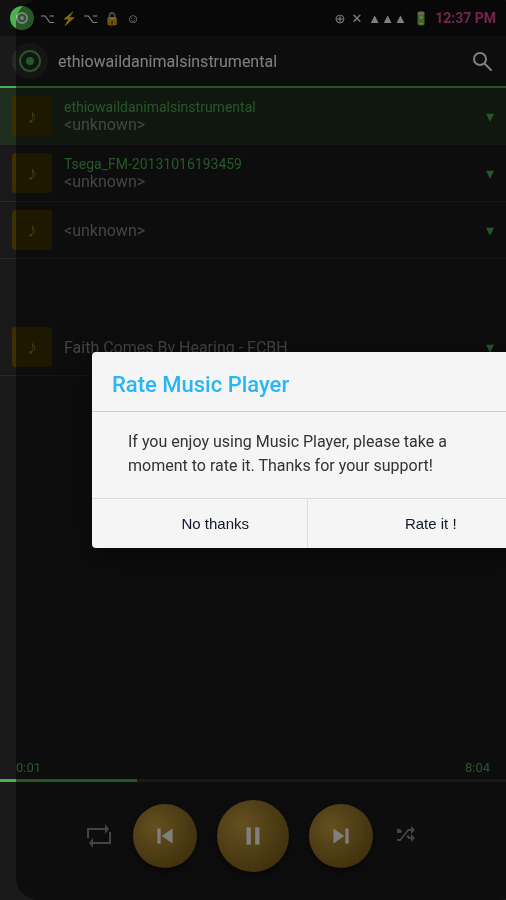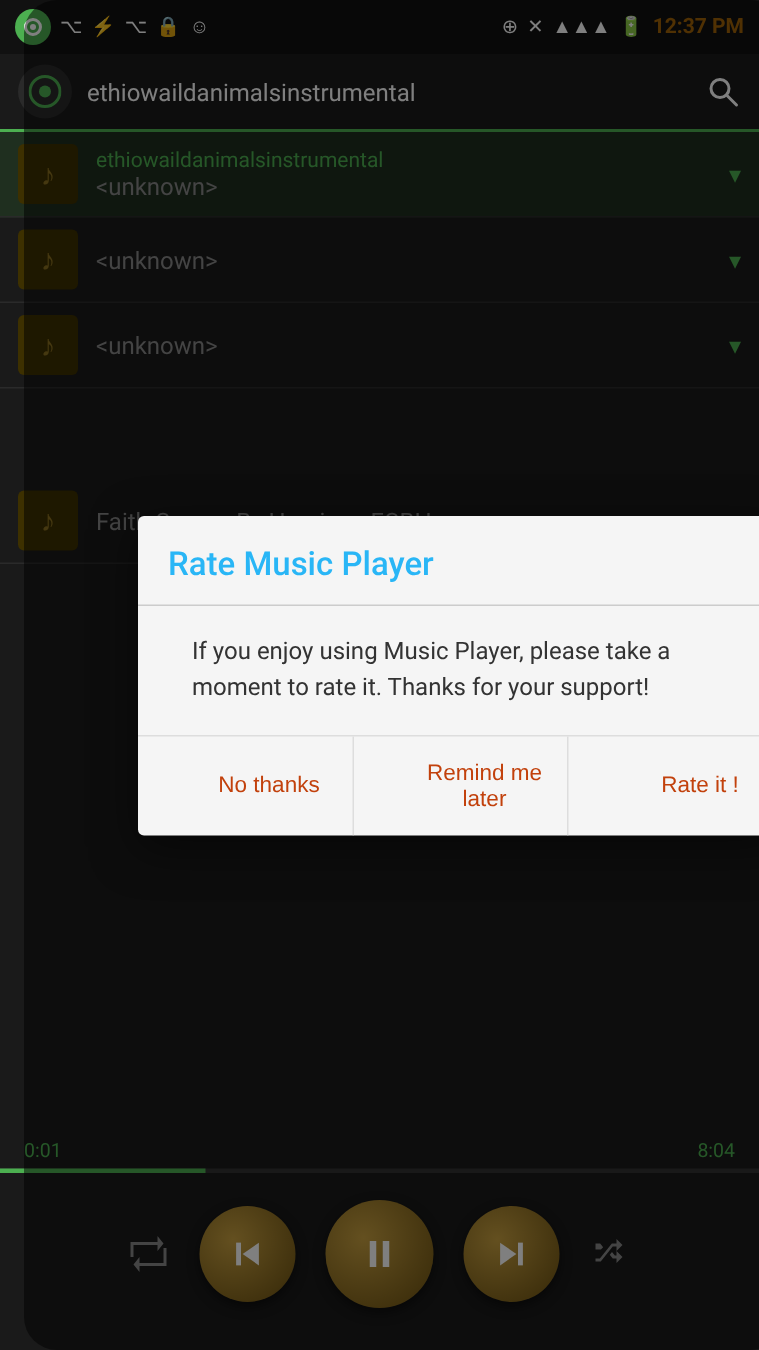--- a/index.html
+++ b/index.html
@@ -34,21 +34,21 @@
     .status-right {
       display: flex;
       align-items: center;
       gap: 6px;
       color: #fff;
       font-size: 13px;
     }
     .status-time {
       font-size: 14px;
       font-weight: bold;
-      color: #a16207;
+      color: #ec4899;
     }
 
     
     .circle-icon {
       width: 24px;
       height: 24px;
       border-radius: 50%;
       background: #4caf50;
       display: inline-flex;
       align-items: center;
@@ -175,21 +175,21 @@
       display: flex;
       border-top: 1px solid #ddd;
     }
     .modal-btn {
       flex: 1;
       padding: 16px 8px;
       background: transparent;
       border: none;
       cursor: pointer;
       font-size: 15px;
-      color: #c2410c;
+      color: #0f172a;
       text-align: center;
       border-right: 1px solid #ddd;
       margin-left: 32px;
     }
     .modal-btn:last-child {
       border-right: none;
     }
 
     
     .player-area {
@@ -297,20 +297,21 @@
     <div class="song-info">
       <div class="song-title">ethiowaildanimalsinstrumental</div>
       <div class="song-artist">&lt;unknown&gt;</div>
     </div>
     <span class="song-chevron">▾</span>
   </div>
 
   <div class="song-item">
     <div class="song-thumb">♪</div>
     <div class="song-info">
+      <div class="song-title">Tsega_FM-20131016193459</div>
       <div class="song-artist">&lt;unknown&gt;</div>
     </div>
     <span class="song-chevron">▾</span>
   </div>
 
   <div class="song-item">
     <div class="song-thumb">♪</div>
     <div class="song-info">
       <div class="song-artist">&lt;unknown&gt;</div>
     </div>
@@ -326,21 +327,20 @@
   </div>
 
 </div>
 
 <div class="modal-overlay">
   <div class="modal">
     <div class="modal-title">Rate Music Player</div>
     <div class="modal-body">If you enjoy using Music Player, please take a moment to rate it. Thanks for your support!</div>
     <div class="modal-buttons">
       <button class="modal-btn">No thanks</button>
-      <button class="modal-btn">Remind me later</button>
       <button class="modal-btn">Rate it !</button>
     </div>
   </div>
 </div>
 
 <div class="player-area">
   <div class="player-times">
     <span class="time-text">0:01</span>
     <span class="time-text">8:04</span>
   </div>

